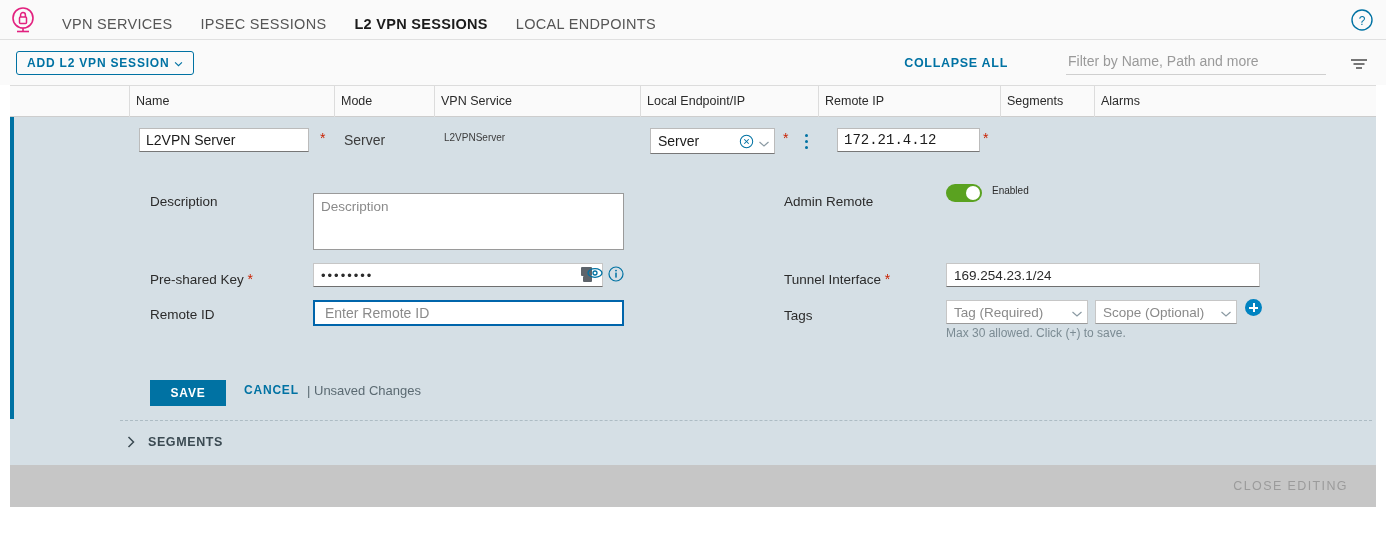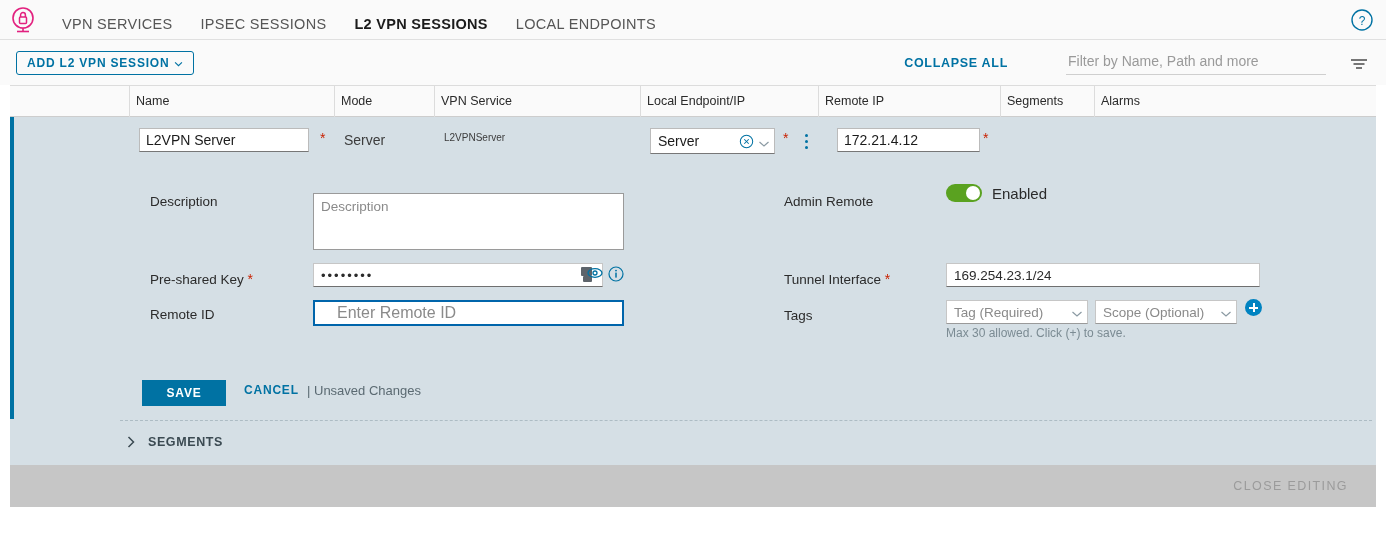--- a/index.html
+++ b/index.html
@@ -179,21 +179,21 @@
   }
   .kebab i { width: 3px; height: 3px; background: #0072a3; border-radius: 50%; display: block; }
   .fld-remoteip {
     position: absolute; left: 827px; top: 11px;
     width: 143px; height: 24px;
     background: #fff;
     border: 1px solid #bbb;
     border-bottom: 1px solid #777;
     font-size: 14px; color: #1b1b1b;
     padding: 0 6px; outline: none;
-    font-family: Liberation Sans, sans-serif;
+    font-family: Liberation Mono, monospace;
   }
   .star-3 { position: absolute; left: 973px; top: 14px; }
 
   
   .lbl {
     position: absolute;
     font-size: 13.5px;
     color: #2b2b2b;
   }
   .ta-desc {
@@ -220,40 +220,40 @@
     font-family: "Liberation Sans", sans-serif;
   }
   .psk-reveal { position: absolute; left: 570px; top: 147px; width: 24px; height: 22px; cursor: pointer; }
   .psk-info   { position: absolute; left: 598px; top: 149px; width: 16px; height: 16px; cursor: pointer; }
 
   .fld-remoteid {
     position: absolute; left: 303px; top: 183px;
     width: 311px; height: 26px;
     background: #fff;
     border: 2px solid #0065ab;
-    font-size: 16px; color: #2b2b2b;
-    padding: 0 22px; outline: none;
+    font-size: 14px; color: #2b2b2b;
+    padding: 0 10px; outline: none;
     font-family: "Liberation Sans", sans-serif;
   }
   .fld-remoteid::placeholder { color: #8a8a8a; }
 
   
   .toggle {
     position: absolute; left: 936px; top: 67px;
     width: 36px; height: 18px;
     background: #5aa220;
     border-radius: 9px;
     cursor: pointer;
   }
   .toggle i {
     position: absolute; right: 2px; top: 2px;
     width: 14px; height: 14px; background: #fff; border-radius: 50%;
     display: block;
   }
-  .toggle-text { position: absolute; left: 982px; top: 68px; font-size: 15px; color: #2b2b2b; }
+  .toggle-text { position: absolute; left: 982px; top: 68px; font-size: 10px; color: #2b2b2b; }
 
   .fld-tunnel {
     position: absolute; left: 936px; top: 146px;
     width: 314px; height: 24px;
     background: #fff;
     border: 1px solid #c6c6c6;
     border-bottom: 1px solid #6f6f6f;
     font-size: 13.5px; color: #2b2b2b;
     padding: 0 7px; outline: none;
     font-family: "Liberation Sans", sans-serif;
@@ -280,22 +280,22 @@
   }
   .add-tag:before, .add-tag:after {
     content:""; position: absolute; background: #fff;
   }
   .add-tag:before { left: 4px; top: 7.5px; width: 9px; height: 2px; }
   .add-tag:after  { left: 7.5px; top: 4px; width: 2px; height: 9px; }
   .tag-hint { position: absolute; left: 936px; top: 209px; font-size: 12px; color: #7b8b93; }
 
   
   .btn-save {
-    position: absolute; left: 132px; top: 263px;
-    width: 84px; height: 26px;
+    position: absolute; left: 140px; top: 263px;
+    width: 76px; height: 26px;
     background: #0072a3;
     color: #fff; border: none;
     font-size: 12px; font-weight: bold; letter-spacing: .8px;
     cursor: pointer;
     font-family: "Liberation Sans", sans-serif;
   }
   .btn-cancel {
     position: absolute; left: 228px; top: 265px;
     color: #0072a3; font-size: 12px; font-weight: bold;
     letter-spacing: .8px; cursor: pointer; background: none; border: none;

